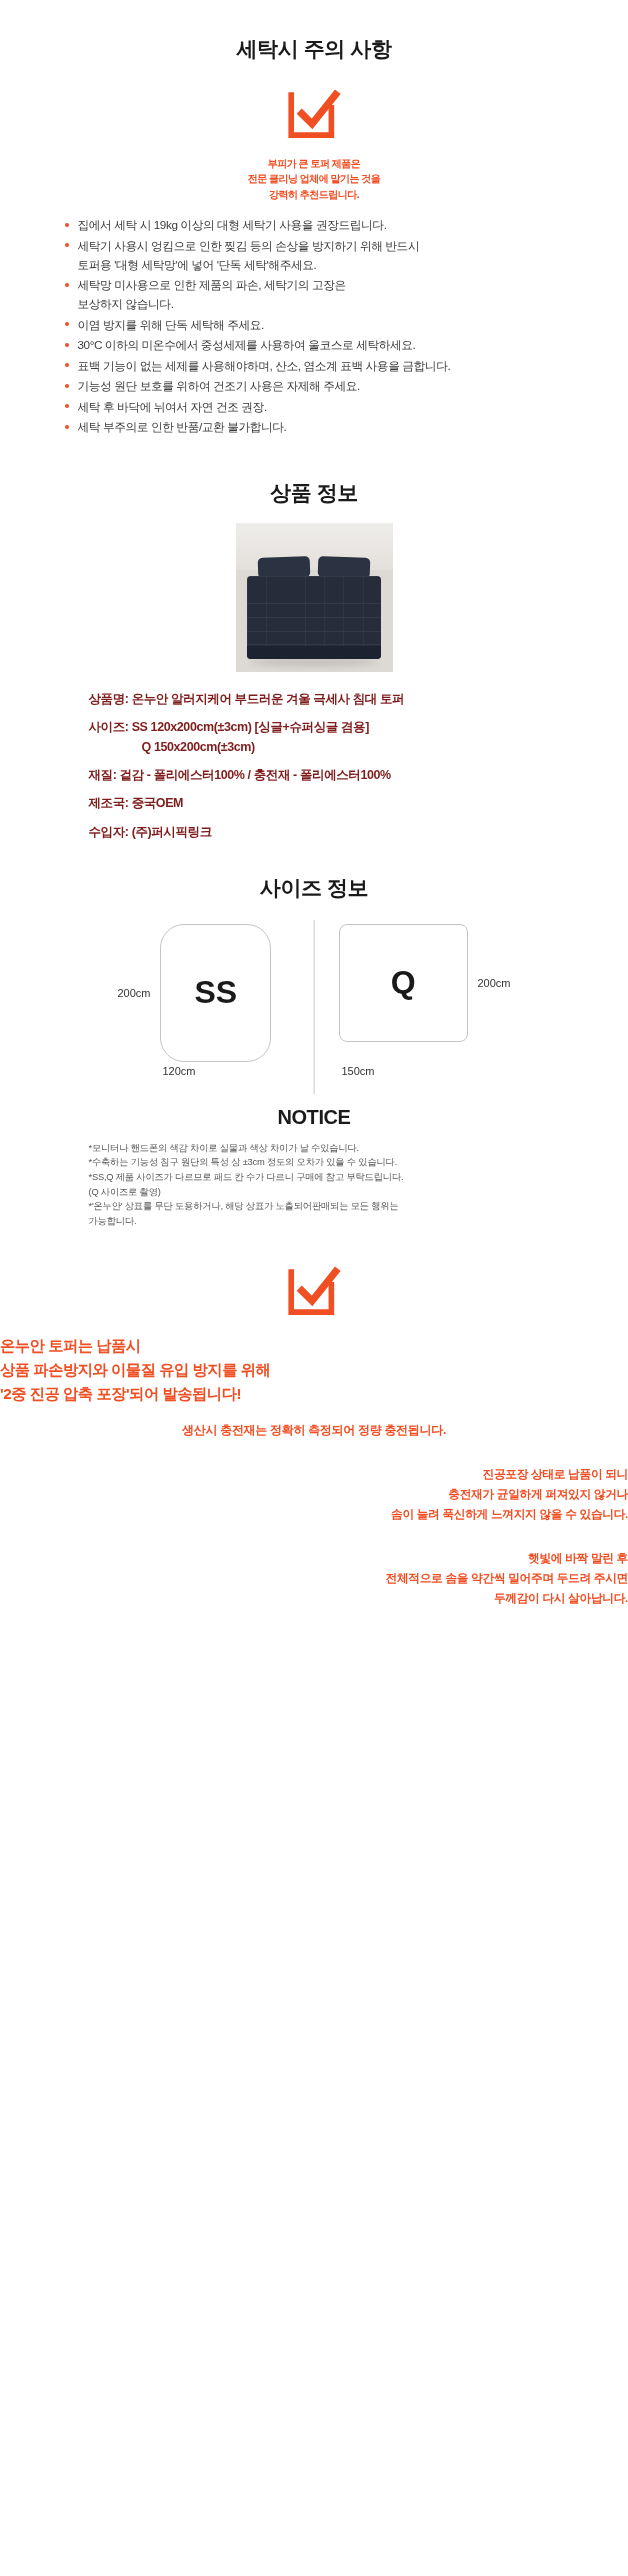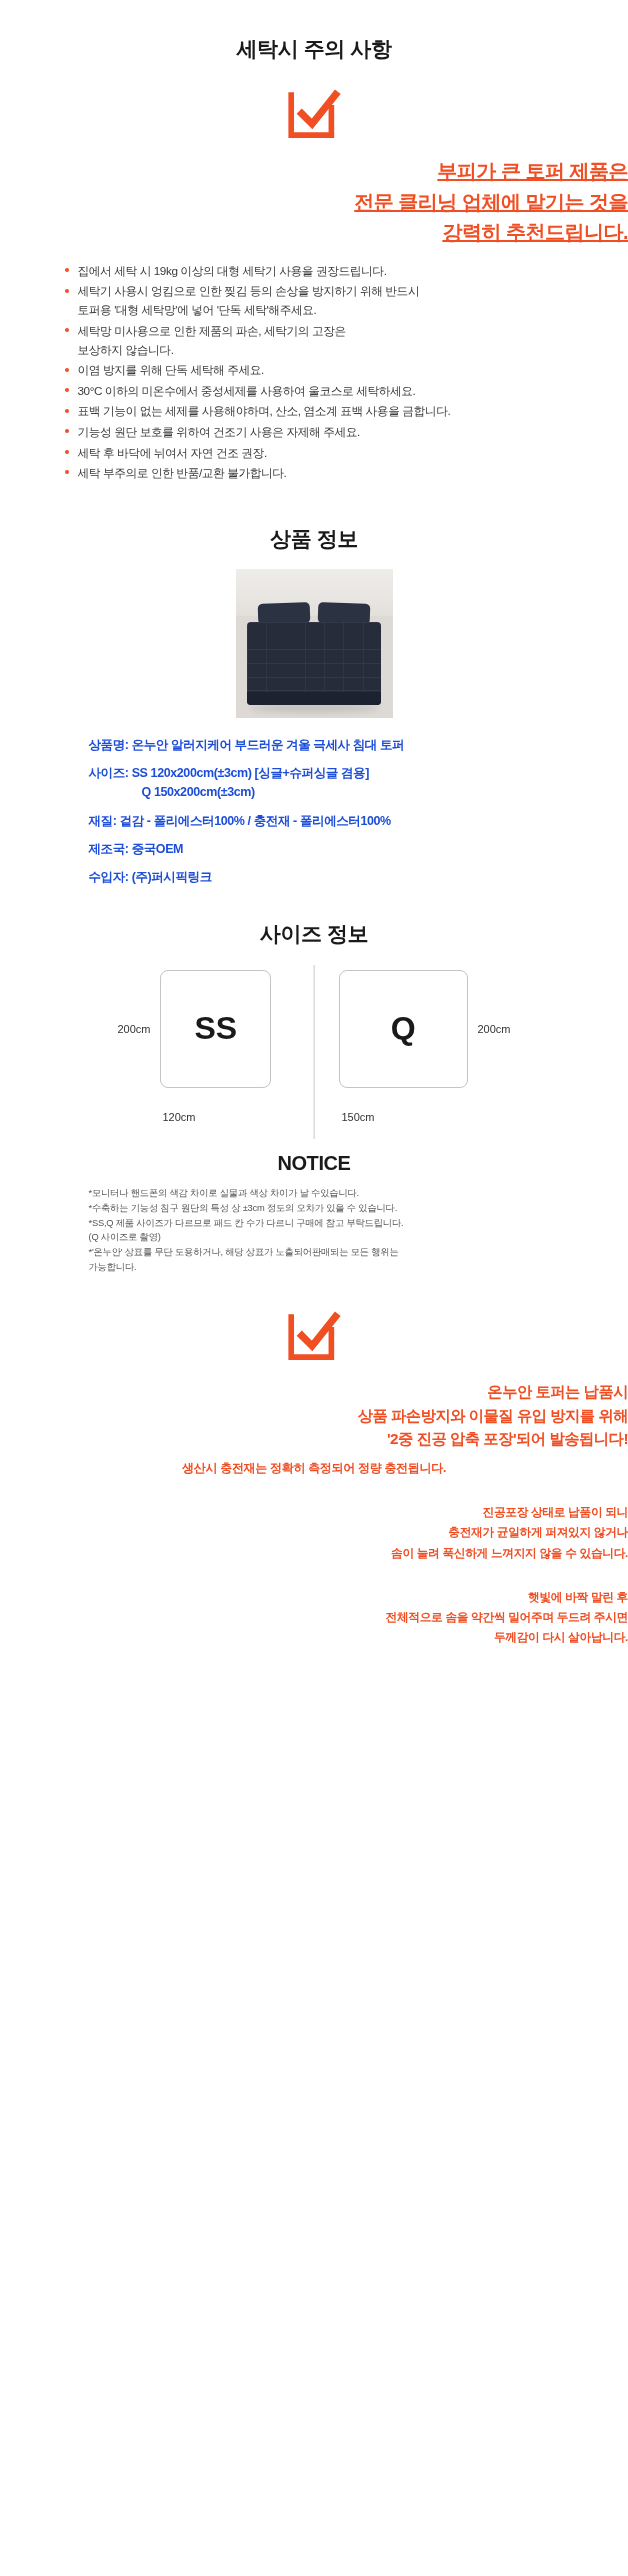--- a/index.html
+++ b/index.html
@@ -39,28 +39,27 @@
   .check-badge {
     width: 100%;
     display: flex;
     justify-content: center;
     margin-top: 17.7px;
     margin-bottom: 16px;
   }
   .check-badge svg { display: block; }
 
   .wash-headline {
-    text-align: right;
+    text-align: center;
     color: #f04e23;
-    font-size: 20px;
+    font-size: 10px;
     font-weight: bold;
     line-height: 1.52;
     letter-spacing: -0.5px;
     margin-bottom: 14.5px;
-    text-decoration: underline;
   }
 
   .bullet-list {
     width: 499px;
     margin: 0 auto;
     padding: 0;
     list-style: none;
   }
   .bullet-list li {
     position: relative;
@@ -160,21 +159,21 @@
     filter: blur(3.2px);
     border-radius: 50%;
   }
 
   .spec-table {
     width: 451px;
     margin: 17.7px auto 0;
   }
   .spec-row {
     font-size: 12.5px;
-    color: #1d4ed8;
+    color: #7f1d1d;
     font-weight: bold;
     letter-spacing: -0.4px;
     line-height: 1.55;
     margin-bottom: 8.9px;
   }
   .spec-row .sub {
     display: block;
     padding-left: 53px;
   }
 
@@ -211,22 +210,23 @@
     border-radius: 8px;
     background: #ffffff;
     display: flex;
     align-items: center;
     justify-content: center;
     font-weight: bold;
     color: #1a1a1a;
   }
   .size-box.ss {
     width: 111px;
-    height: 118px;
+    height: 138px;
     font-size: 32px;
+    border-radius: 24px;
   }
   .size-box.q {
     width: 129px;
     height: 118px;
     font-size: 32px;
   }
   .side-label {
     font-size: 11px;
     color: #333333;
   }
@@ -257,35 +257,35 @@
     letter-spacing: -0.2px;
   }
   .notice-body p { margin: 0; }
 
   
   .pack-badge {
     margin-top: 35px;
     margin-bottom: 17.7px;
   }
   .pack-headline {
-    text-align: right;
+    text-align: left;
     color: #f04e23;
     font-size: 15.3px;
     font-weight: bold;
     line-height: 1.55;
     letter-spacing: -0.5px;
   }
   .pack-sub {
     text-align: center;
     color: #f04e23;
     font-size: 12px;
     font-weight: bold;
     line-height: 1.6;
     letter-spacing: -0.3px;
-    margin-top: 8px;
+    margin-top: 15px;
   }
   .pack-para {
     text-align: right;
     color: #f04e23;
     font-size: 11.7px;
     font-weight: bold;
     line-height: 1.72;
     letter-spacing: -0.3px;
     margin-top: 24px;
   }

